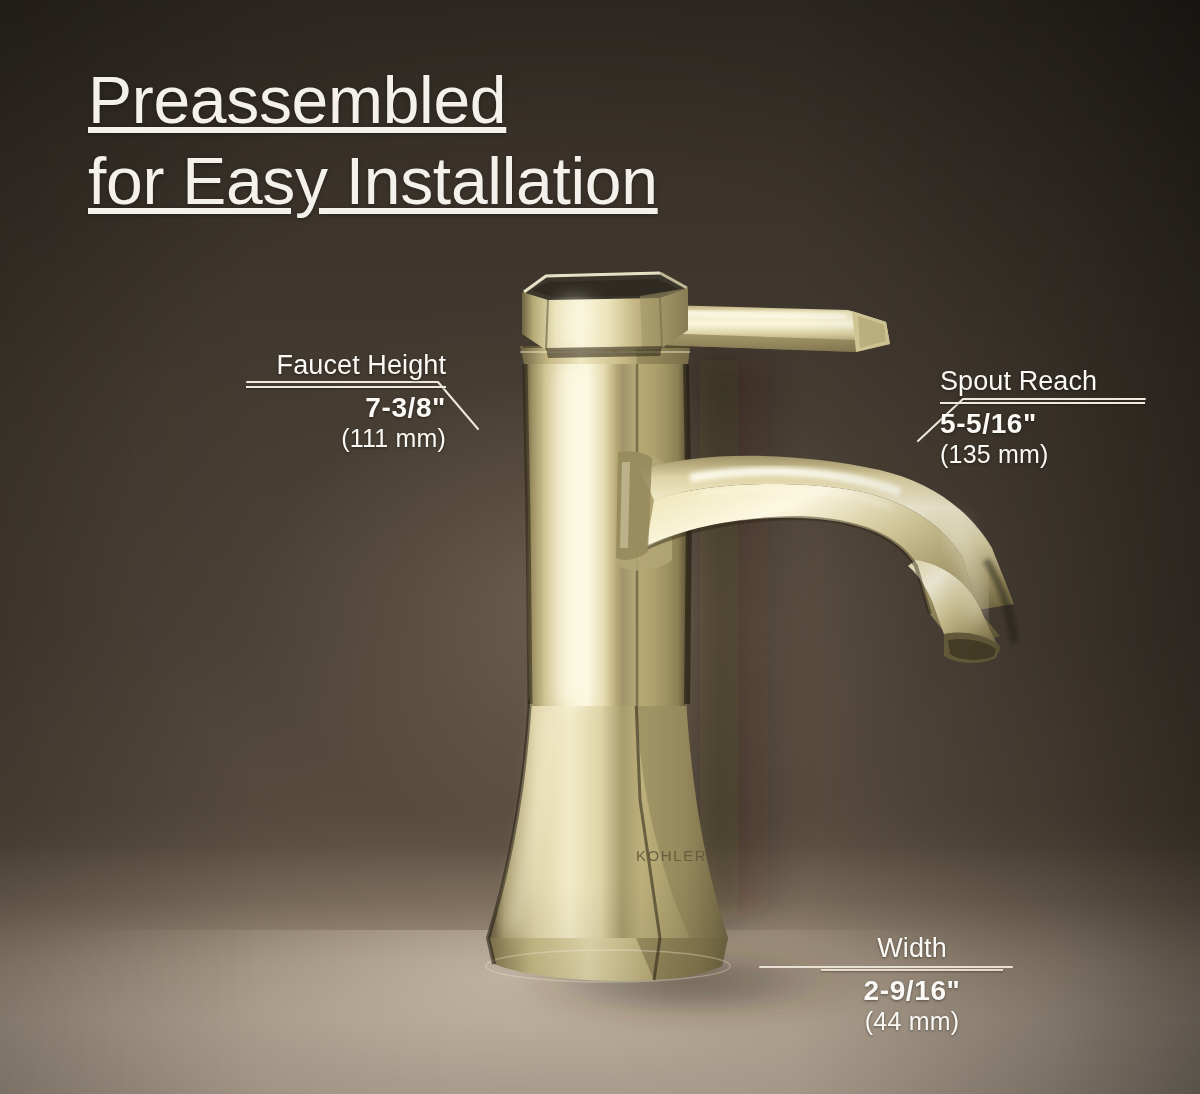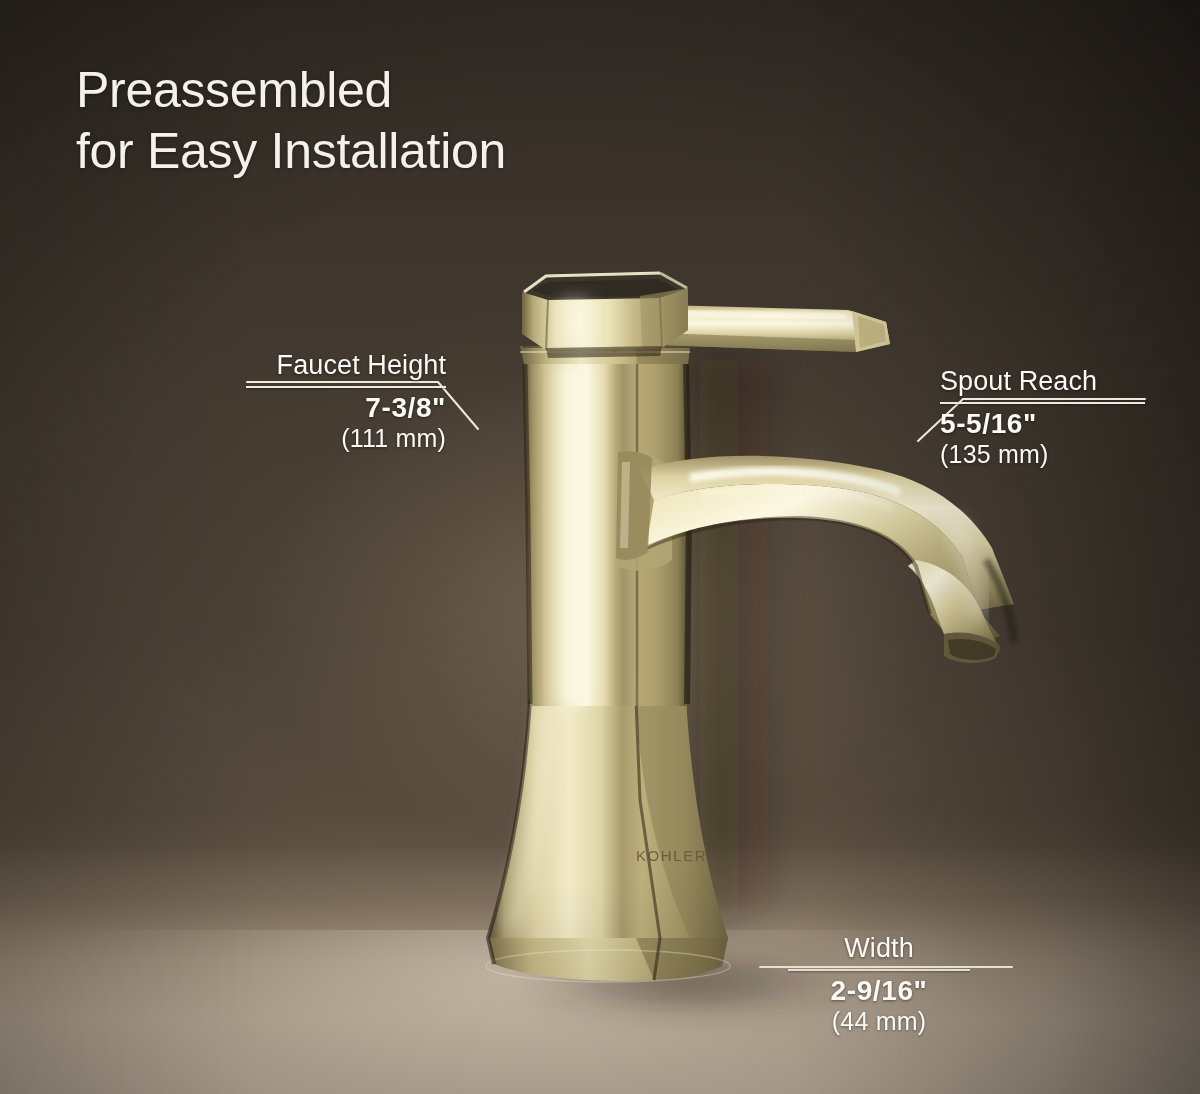--- a/index.html
+++ b/index.html
@@ -89,29 +89,30 @@
       rgba(0,0,0,0.10) 0%,
       rgba(0,0,0,0) 22%,
       rgba(0,0,0,0) 66%,
       rgba(0,0,0,0.16) 88%,
       rgba(0,0,0,0.30) 100%);
   }
 
   
   .headline {
     position: absolute;
-    left: 76px;
+    left: 88px;
     top: 60px;
     color: #f4f1ec;
-    font-size: 50px;
+    font-size: 66px;
     font-weight: 300;
     line-height: 1.22;
     letter-spacing: -0.3px;
     white-space: pre-line;
     text-shadow: 0 1px 4px rgba(0,0,0,0.35);
+    text-decoration: underline;
   }
 
   
   .callout { position: absolute; color: #fbf9f5; }
   .callout .c-title {
     font-size: 27px;
     font-weight: 400;
     letter-spacing: 0.1px;
     text-shadow: 0 1px 3px rgba(0,0,0,0.45);
   }
@@ -130,21 +131,21 @@
   .callout .c-rule {
     height: 2px;
     background: #efe9de;
     margin: 5px 0 4px 0;
     box-shadow: 0 1px 2px rgba(0,0,0,0.35);
   }
 
   #callout-height { left: 246px; top: 350px; width: 200px; text-align: right; }
   #callout-height .c-imp { margin-top: 1px; }
   #callout-reach  { left: 940px; top: 366px; width: 205px; text-align: left; }
-  #callout-width  { left: 788px; top: 933px; width: 182px; text-align: center; }
+  #callout-width  { left: 821px; top: 933px; width: 182px; text-align: center; }
   #callout-width .c-rule { background: #e6ddd0; }
 
   
   #leaders { position: absolute; inset: 0; pointer-events: none; }
 
   
   #faucet { position: absolute; left: 0; top: 0; }
 </style>
 </head>
 <body>

